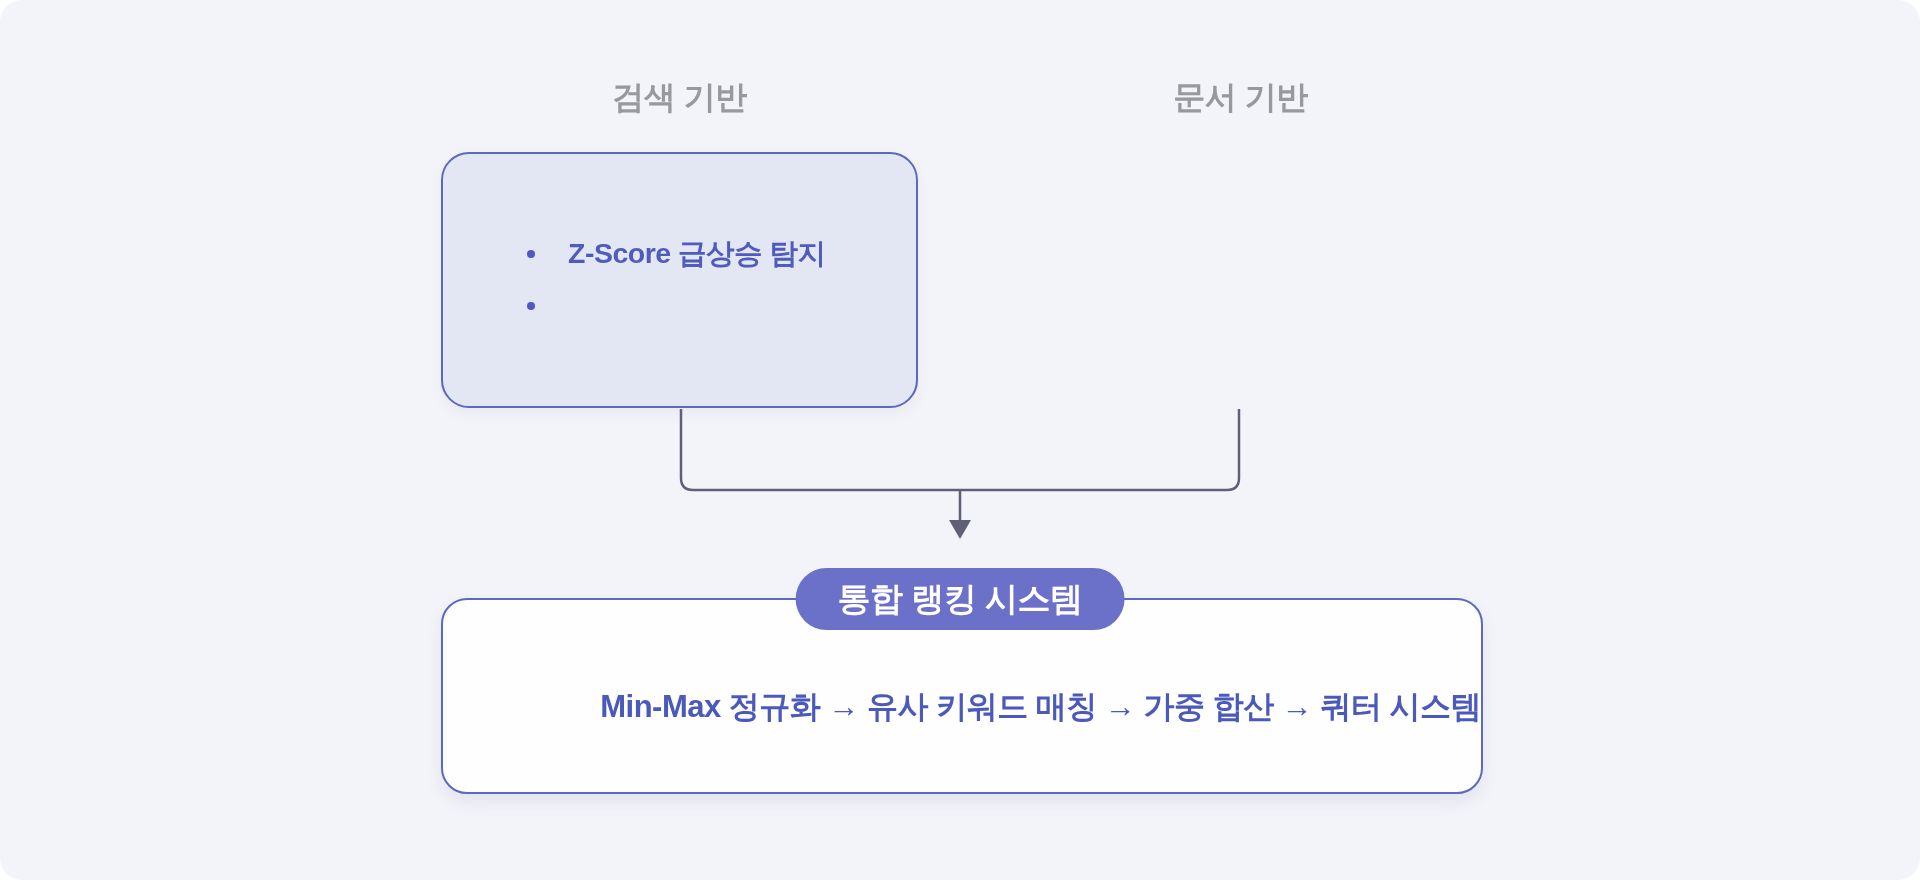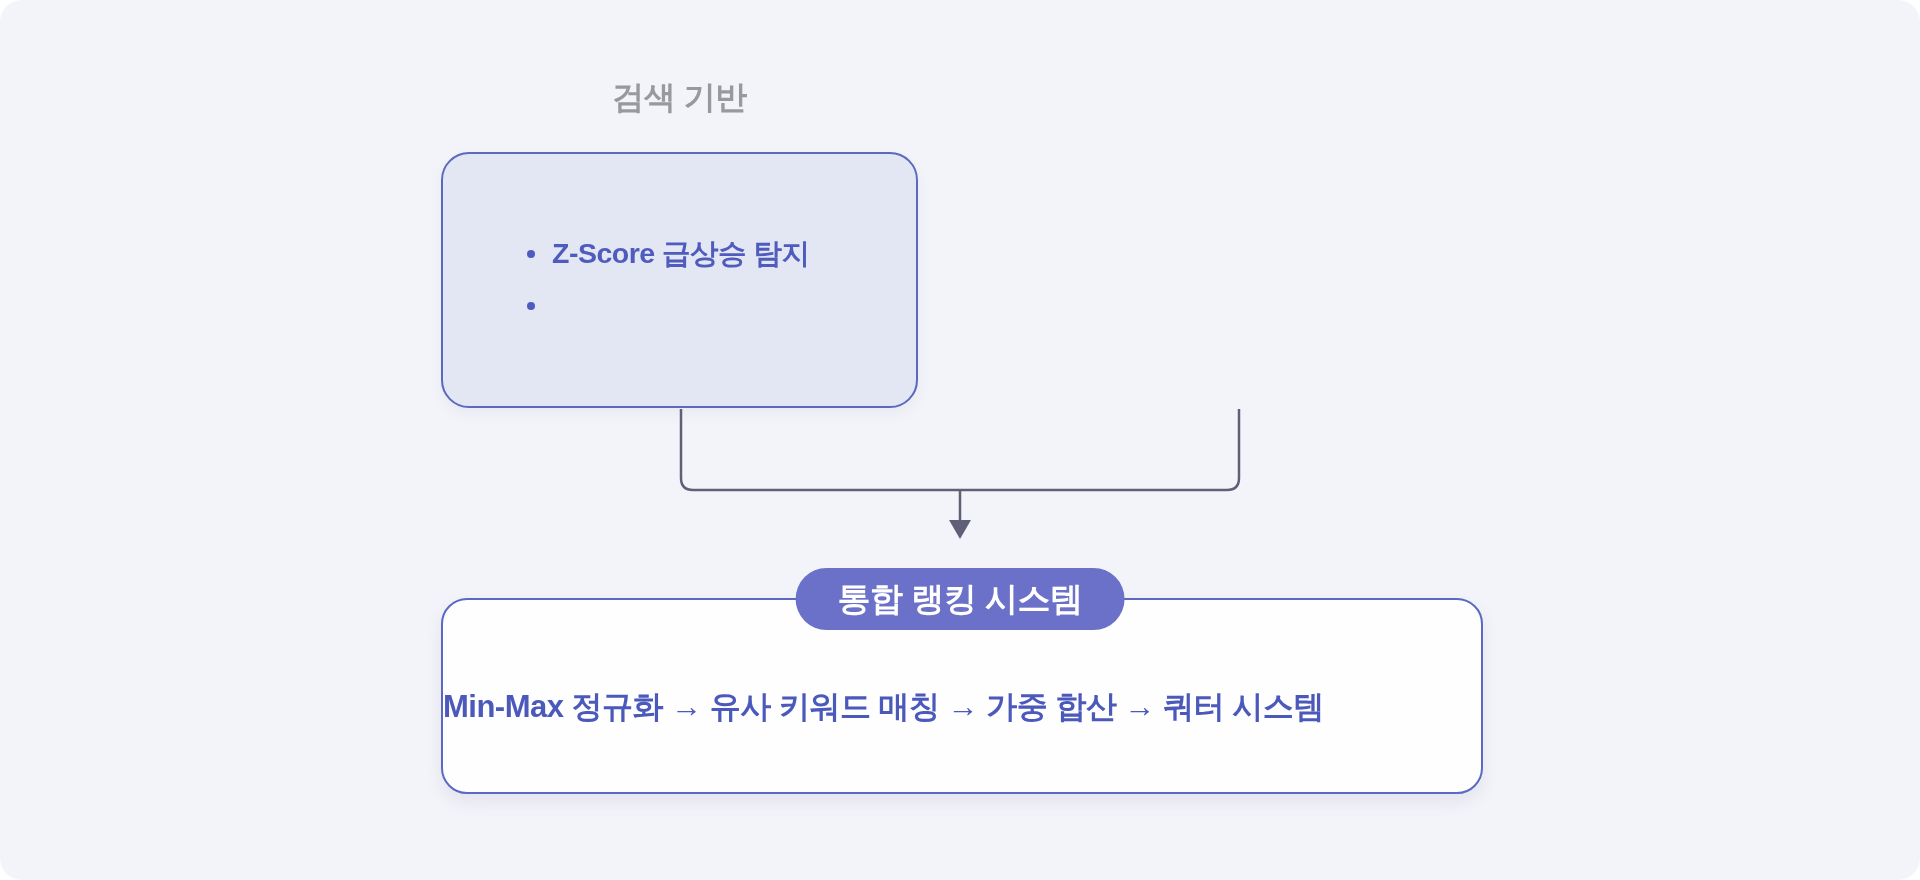--- a/index.html
+++ b/index.html
@@ -77,20 +77,21 @@
     gap: 20px;
   }
   .box li {
     display: flex;
     align-items: center;
     height: 32px;
     font-size: 28.5px;
     font-weight: 700;
     letter-spacing: -0.5px;
     white-space: nowrap;
+    gap: 16px;
   }
   .bullet {
     display: inline-block;
     width: 8px; height: 8px;
     border-radius: 50%;
     background: currentColor;
     margin-right: 17px;
     flex: 0 0 auto;
   }
   .connector-svg {
@@ -123,40 +124,41 @@
     left: 441px;
     top: 598px;
     width: 1042px;
     height: 196px;
     box-sizing: border-box;
     background: var(--result-fill);
     border: 2.5px solid var(--result-border);
     border-radius: 26px;
     display: flex;
     align-items: center;
-    justify-content: flex-start;
+    justify-content: flex-end;
     padding-top: 22px;
     z-index: 2;
     box-shadow: 0 8px 16px rgba(90, 90, 140, 0.10);
   }
   .result-text {
     font-size: 31px;
     font-weight: 700;
     color: var(--result-text);
     letter-spacing: -0.5px;
     white-space: nowrap;
   }
 </style>
 </head>
 <body>
 
 <div class="card">
 
   <div class="col-label left">검색 기반</div>
 
+  <div class="col-label right">문서 기반</div>
 
   <div class="box left-box">
     <ul>
       <li>
         <span class="bullet"></span>
         <span>Z-Score 급상승 탐지</span>
       </li>
       <li>
         <span class="bullet"></span>
       </li>

